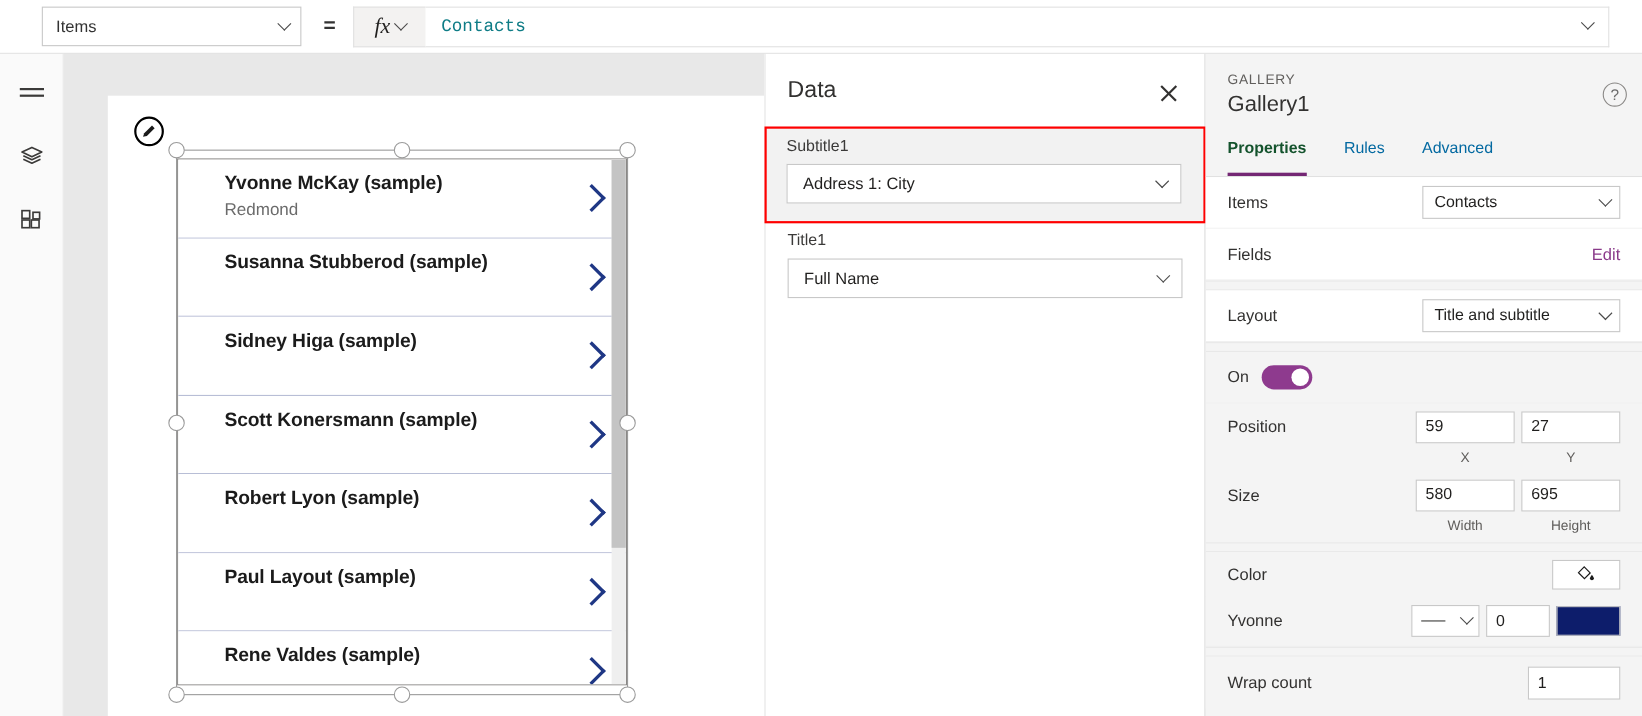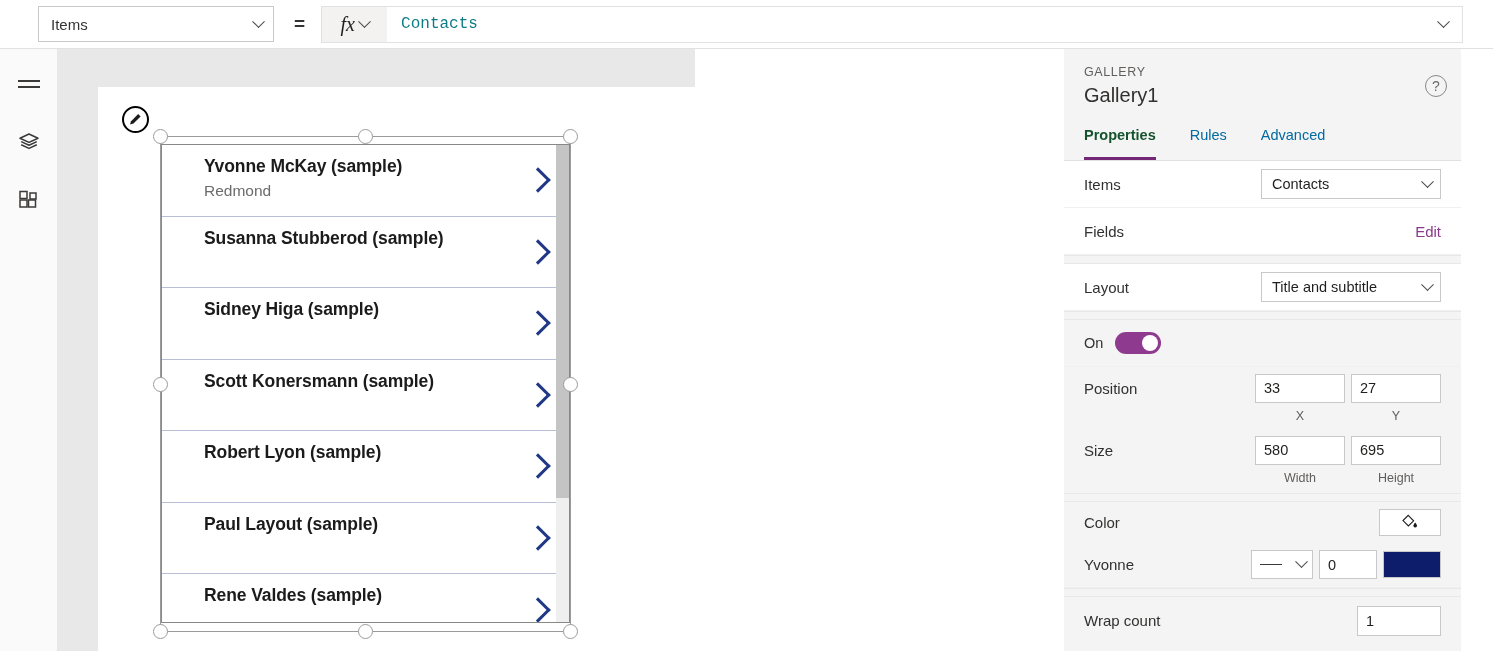--- a/index.html
+++ b/index.html
@@ -289,21 +289,21 @@
     position: relative;
     cursor: pointer;
   }
   .field-dropdown .val {
     font-size: 15px; color: #201f1e; flex: 1;
   }
 
   
   .right-panel {
     position: absolute;
-    left: 1064px; top: 49px;
+    left: 1096px; top: 49px;
     width: 397px; height: 602px;
     background: #f4f4f4;
     overflow: hidden;
   }
   .rp-head {
     position: relative;
     padding: 16px 20px 0 20px;
     height: 78px;
     background: #f4f4f4;
   }
@@ -582,20 +582,44 @@
         <div class="handle" style="left:-7px; top:241px;"></div>
         <div class="handle" style="right:-7px; top:241px;"></div>
         <div class="handle" style="left:-7px; bottom:-7px;"></div>
         <div class="handle" style="left:198px; bottom:-7px;"></div>
         <div class="handle" style="right:-7px; bottom:-7px;"></div>
       </div>
 
     </div>
   </div>
 
+  <div class="data-panel">
+    <div class="dp-header">
+      <span class="dp-title">Data</span>
+      <div class="dp-close">
+        <span class="x-glyph"></span>
+      </div>
+    </div>
+    <div id="data-fields">
+        <div class="field-group highlighted">
+          <div class="field-label">Subtitle1</div>
+          <div class="field-dropdown">
+            <span class="val">Address 1: City</span>
+            <span class="chev sm"></span>
+          </div>
+        </div>
+        <div class="field-group">
+          <div class="field-label">Title1</div>
+          <div class="field-dropdown">
+            <span class="val">Full Name</span>
+            <span class="chev sm"></span>
+          </div>
+        </div>
+      </div>
+  </div>
 
   <div class="right-panel">
 
     <div class="rp-head">
       <div class="rp-kicker">GALLERY</div>
       <div class="rp-name">Gallery1</div>
       <div class="rp-help">?</div>
     </div>
 
     <div class="rp-tabs" id="rp-tabs">
@@ -634,21 +658,21 @@
         <span class="toggle-label">On</span>
         <div class="toggle">
           <div class="knob"></div>
         </div>
       </div>
     </div>
 
     <div class="rp-row alt" style="border-bottom:none; height:42px;">
       <span class="rp-label">Position</span>
       <div class="num-pair">
-        <div class="num-box">33</div>
+        <div class="num-box">59</div>
         <div class="num-box">27</div>
       </div>
     </div>
     <div class="sub-labels" style="background:#f4f4f4; justify-content:flex-end; padding-bottom:6px;">
       <span class="sub-lab">X</span>
       <span class="sub-lab">Y</span>
     </div>
 
     <div class="rp-row alt" style="border-bottom:none; height:42px;">
       <span class="rp-label">Size</span>

